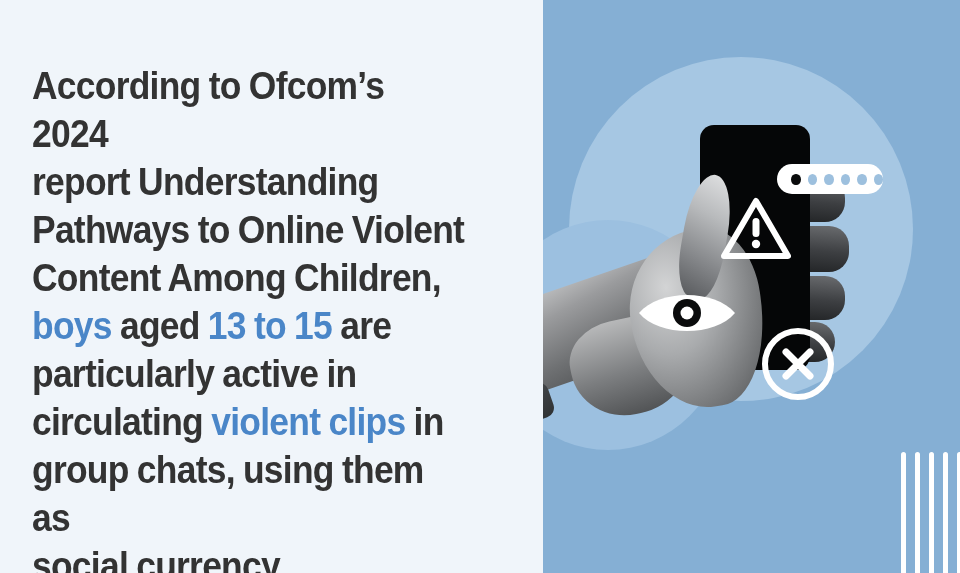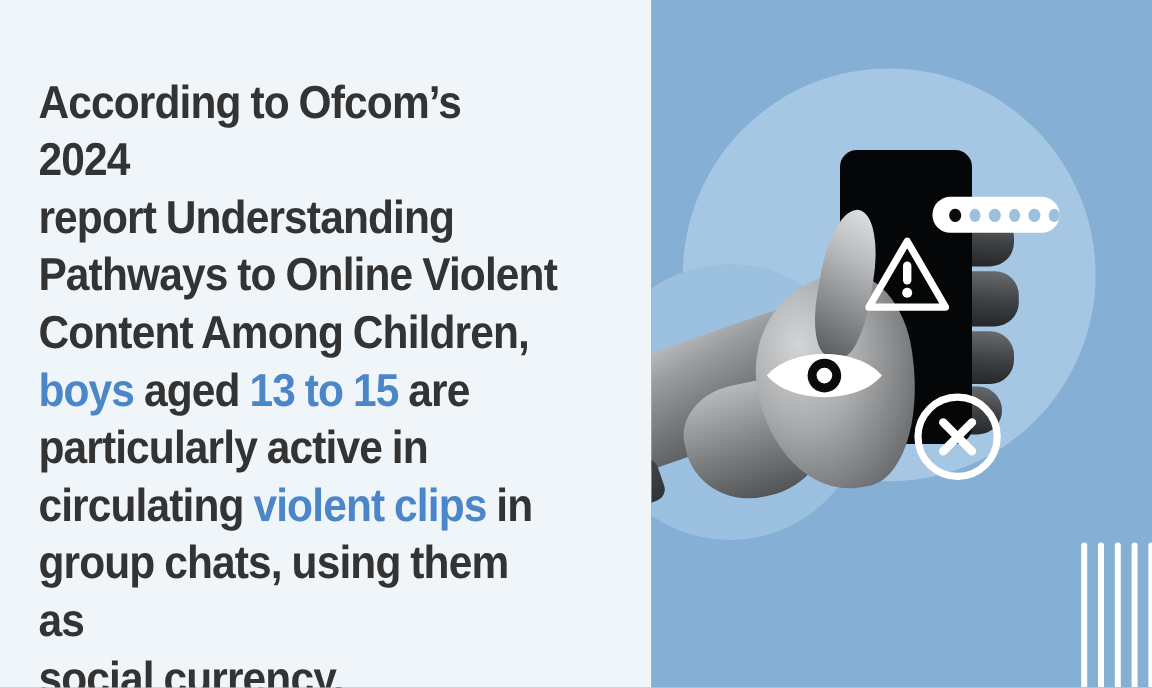--- a/index.html
+++ b/index.html
@@ -5,21 +5,21 @@
   * { margin:0; padding:0; box-sizing:border-box; }
   html, body {
     width:960px; height:573px;
     font-family:"Liberation Sans", sans-serif;
     overflow:hidden;
   }
   .poster {
     position:relative;
     width:960px; height:573px;
     display:flex;
-    background:#be185d;
+    background:#000000;
   }
 
   
   .left-panel {
     position:relative;
     width:543px; height:573px;
     background:#f0f5fa;
     flex:0 0 543px;
   }
   .quote-block {

